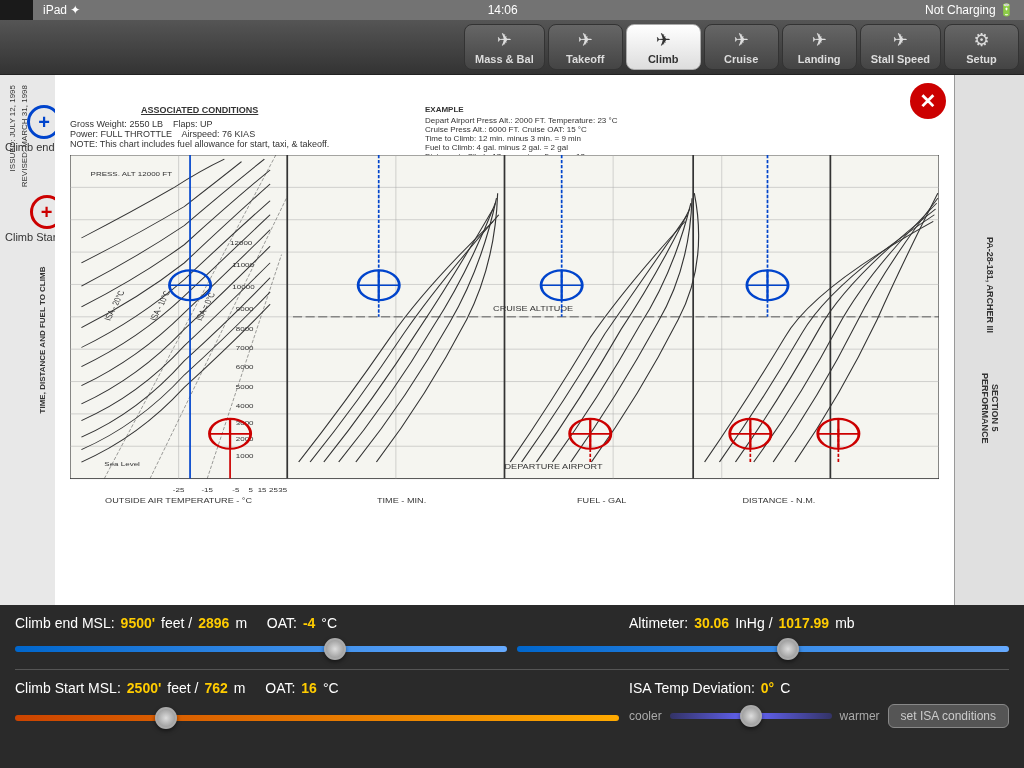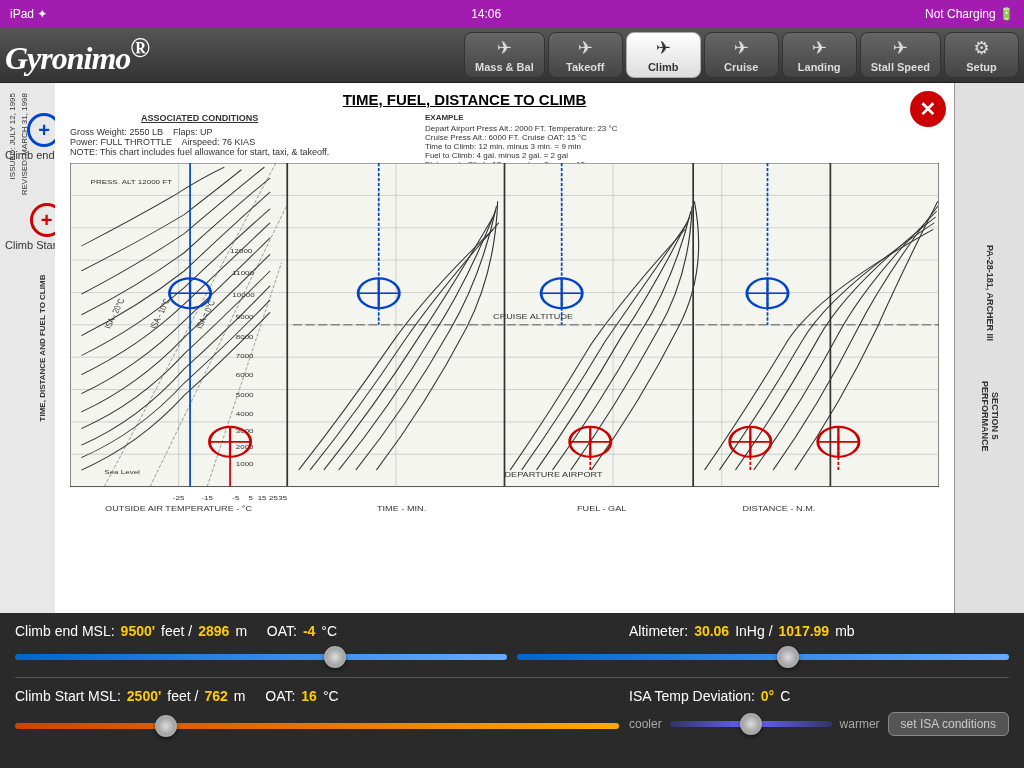--- a/index.html
+++ b/index.html
@@ -1,27 +1,28 @@
 <!DOCTYPE html>
 <html><head>
   <meta charset="utf-8">
   <style>
     * { box-sizing: border-box; margin: 0; padding: 0; }
     body { width: 1024px; height: 768px; overflow: hidden; background: #1a1a1a; font-family: Arial, Helvetica, sans-serif; }
 
     
     #status-bar {
-      background: #a21caf;
+      background: #737373;
       color: #fff;
       display: flex;
       justify-content: space-between;
       align-items: center;
       padding: 2px 10px;
       font-size: 12px;
-      height: 28px;
+      height: 20px;
+      margin-left: 33px;
     }
 
     
     #nav-bar {
       background: linear-gradient(to bottom, #555, #333);
       display: flex;
       align-items: center;
       height: 55px;
       padding: 0 5px;
       border-bottom: 1px solid #222;
@@ -228,25 +229,20 @@
 </head>
 <body>
 
 <div id="status-bar">
   <span>iPad ✦</span>
   <span>14:06</span>
   <span>Not Charging 🔋</span>
 </div>
 
 <div id="nav-bar">
-  <div id="logo">
-    <span id="logo-text">
-      <em>Gyronimo</em><sup>®</sup>
-    </span>
-  </div>
   <div id="nav-tabs">
     <div class="nav-tab">
       <span class="tab-icon">✈</span>
       <span class="tab-label">Mass &amp; Bal</span>
     </div>
     <div class="nav-tab">
       <span class="tab-icon">✈</span>
       <span class="tab-label">Takeoff</span>
     </div>
     <div class="nav-tab active">
@@ -288,23 +284,20 @@
       <div style="font-size:11px; color:#333; margin-top:2px; white-space:nowrap;">Climb end MSL:</div>
     </div>
 
     <div style="position:absolute; top:50%; left:38px; writing-mode:vertical-rl; transform:rotate(180deg) translateY(50%); font-size:8px; color:#333; white-space:nowrap; font-weight:bold;">TIME, DISTANCE AND FUEL TO CLIMB</div>
   </div>
 
   <div id="chart-area">
 
     <div id="close-btn">✕</div>
 
-    <div style="position:absolute; top:8px; left:0; right:80px; text-align:center;">
-      <div style="font-size:15px; font-weight:bold; text-decoration:underline;">TIME, FUEL, DISTANCE TO CLIMB</div>
-    </div>
 
     <div style="position:absolute; top:30px; left:15px; font-size:9px; color:#333;">
       <div style="text-align:center; text-decoration:underline; font-weight:bold; margin-bottom:4px;">ASSOCIATED CONDITIONS</div>
       <div>
         <span>Gross Weight:</span>
         <span>2550 LB</span>
         &nbsp;&nbsp;
         <span>Flaps:</span>
         <span>UP</span>
       </div>

